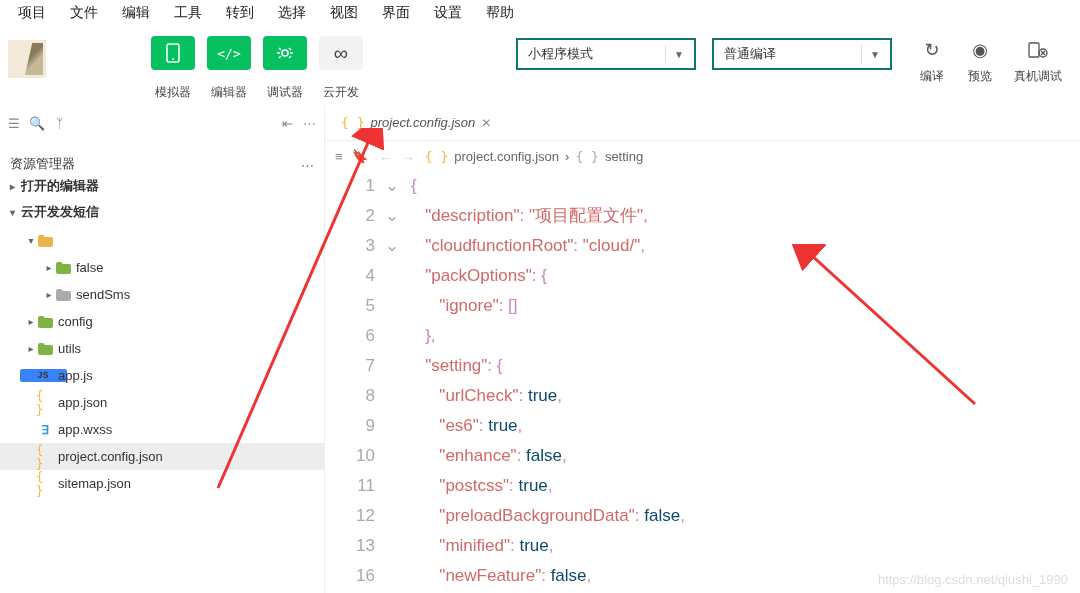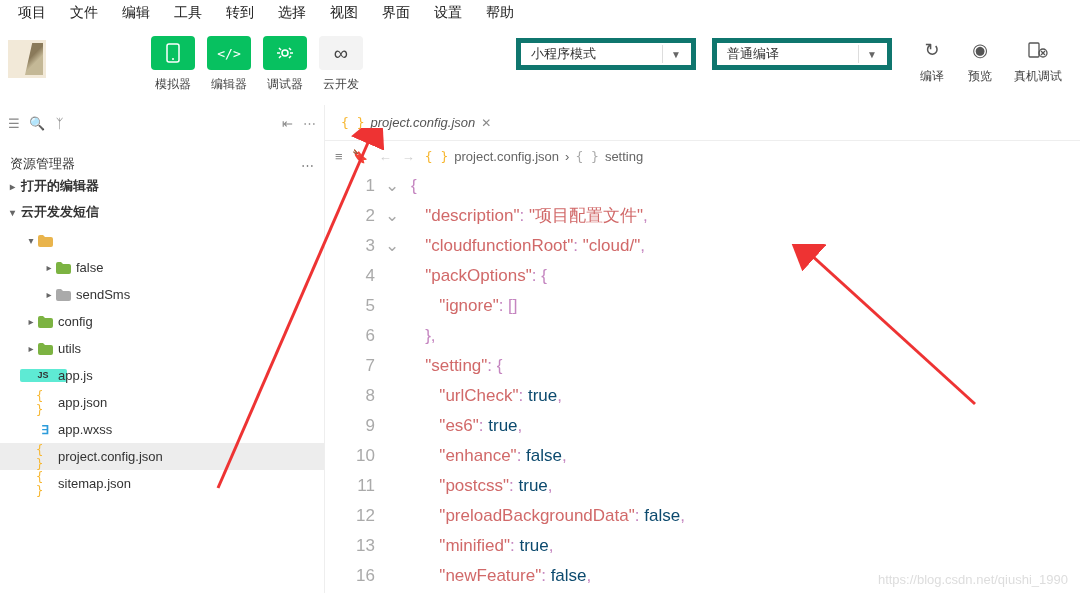--- a/index.html
+++ b/index.html
@@ -9,42 +9,42 @@
     .menubar .spacer{flex:1}
     .win-title{font-size:13px;color:#666}
     .win-title .sub{color:#999}
     .toolbar{display:flex;align-items:flex-start;height:75px;padding:6px 8px 0}
     .avatar{width:38px;height:38px;background:#f2e9d8;position:relative;margin-top:4px;margin-right:105px}
     .avatar::after{content:"";position:absolute;right:3px;top:3px;width:18px;height:32px;background:linear-gradient(135deg,#8a7a5a 40%,#c4b896 60%);clip-path:polygon(40% 0,100% 0,100% 100%,0 100%)}
     .tbgroup{display:flex;flex-direction:column;align-items:center;margin-right:12px}
     .tbicon{width:44px;height:34px;border-radius:4px;display:flex;align-items:center;justify-content:center;color:#fff}
     .tbicon.green{background:#07c160}
     .tbicon.plain{background:#f3f3f3;color:#444}
-    .tblbl{font-size:12px;color:#444;margin-top:6px}
+    .tblbl{font-size:12px;color:#444;margin-top:14px}
     .tbspacer{flex:1}
-    .dd{display:flex;align-items:center;height:32px;border:5px solid #0f766e;padding:0 10px;min-width:180px;margin-right:16px;margin-top:2px;font-size:13px}
+    .dd{display:flex;align-items:center;height:32px;border:2px solid #0f766e;padding:0 10px;min-width:180px;margin-right:16px;margin-top:2px;font-size:13px}
     .dd .sep{margin-left:auto;margin-right:8px;width:1px;height:18px;background:#ddd}
     .dd .caret{font-size:10px;color:#666}
     .tact{display:flex;flex-direction:column;align-items:center;margin:0 10px}
     .tact .tico{width:28px;height:28px;display:flex;align-items:center;justify-content:center;font-size:18px;color:#555}
     .tact .tlbl{font-size:12px;color:#444;margin-top:4px}
     .body{display:flex;height:calc(593px - 105px)}
     .side{width:325px;border-right:1px solid #eee;display:flex;flex-direction:column}
     .side-top{display:flex;align-items:center;height:36px;padding:0 8px;gap:10px;color:#888}
     .side-top .sp{flex:1}
     .exp-head{display:flex;align-items:flex-end;height:32px;padding:0 10px;font-size:13px;color:#333}
     .exp-head .dots{margin-left:auto;color:#666}
     .sect{display:flex;align-items:center;height:26px;padding:0 10px;font-size:13px;font-weight:600;color:#333}
     .sect .chv{margin-right:6px;color:#666;font-size:10px}
     .tree{padding:2px 0}
     .trow{display:flex;align-items:center;height:27px;font-size:13px;color:#333}
     .trow .chv{width:10px;text-align:center;font-size:10px;color:#666}
     .trow .ico{width:18px;display:inline-flex;justify-content:center;margin-right:4px;font-size:12px}
     .trow.sel{background:#ededed}
-    .ico.js{background:#5eead4;color:#333;font-size:9px;font-weight:700;padding:1px 18px;height:13px;line-height:11px;width:auto;border-radius:2px}
+    .ico.js{background:#3b82f6;color:#333;font-size:9px;font-weight:700;padding:1px 18px;height:13px;line-height:11px;width:auto;border-radius:2px}
     .editor{flex:1;display:flex;flex-direction:column;min-width:0}
     .tabbar{display:flex;align-items:center;height:36px;padding:0 8px;border-bottom:1px solid #eee}
     .etab{display:flex;align-items:center;gap:6px;padding:0 8px;font-size:13px;color:#555}
     .etab .x{color:#888;font-size:12px}
     .crumbs{display:flex;align-items:center;height:30px;padding:0 10px;gap:10px;color:#888;font-size:13px}
     .crumbs .path{display:flex;align-items:center;gap:6px;color:#666}
     .code{display:flex;font-family:Consolas,Menlo,monospace;font-size:17px;line-height:30px}
     .gutter{width:60px;text-align:right;color:#aaa;padding-right:10px}
     .fold{width:22px;color:#aaa}
     .src{padding-left:4px;white-space:pre}

